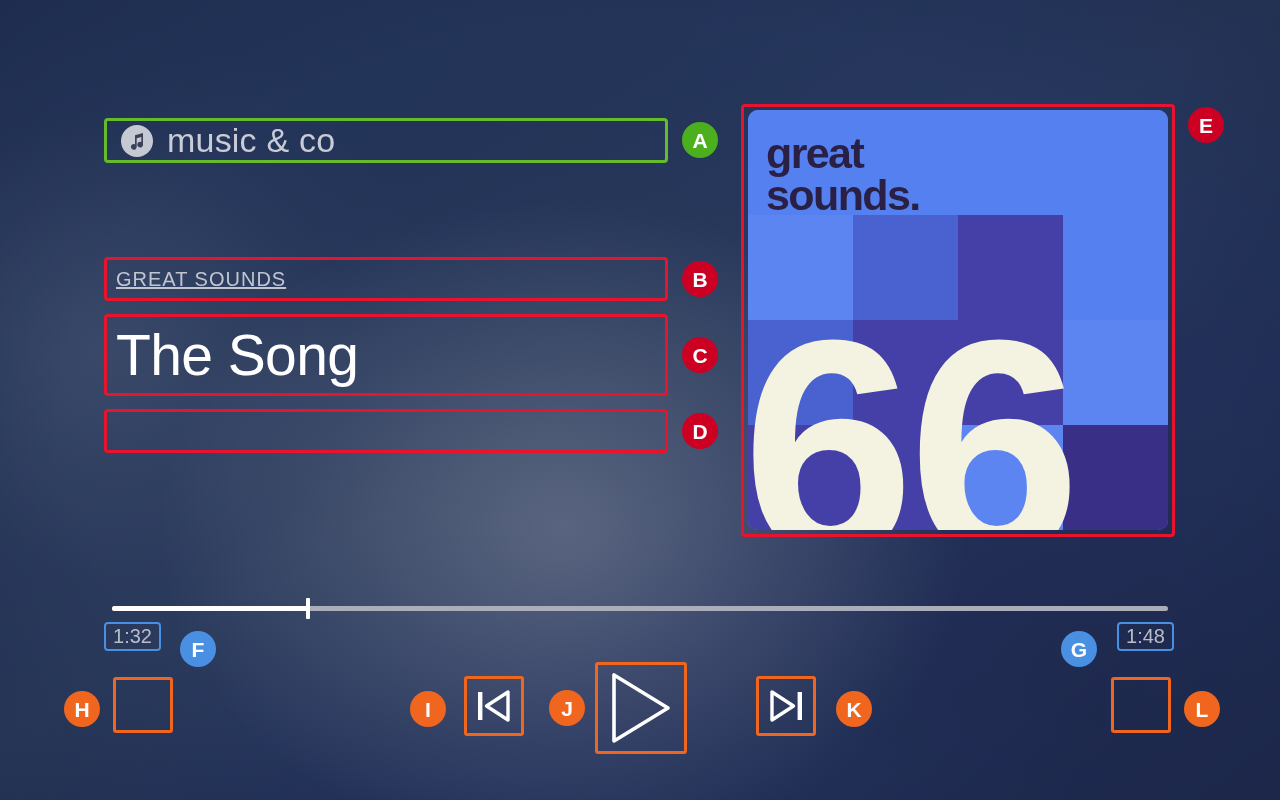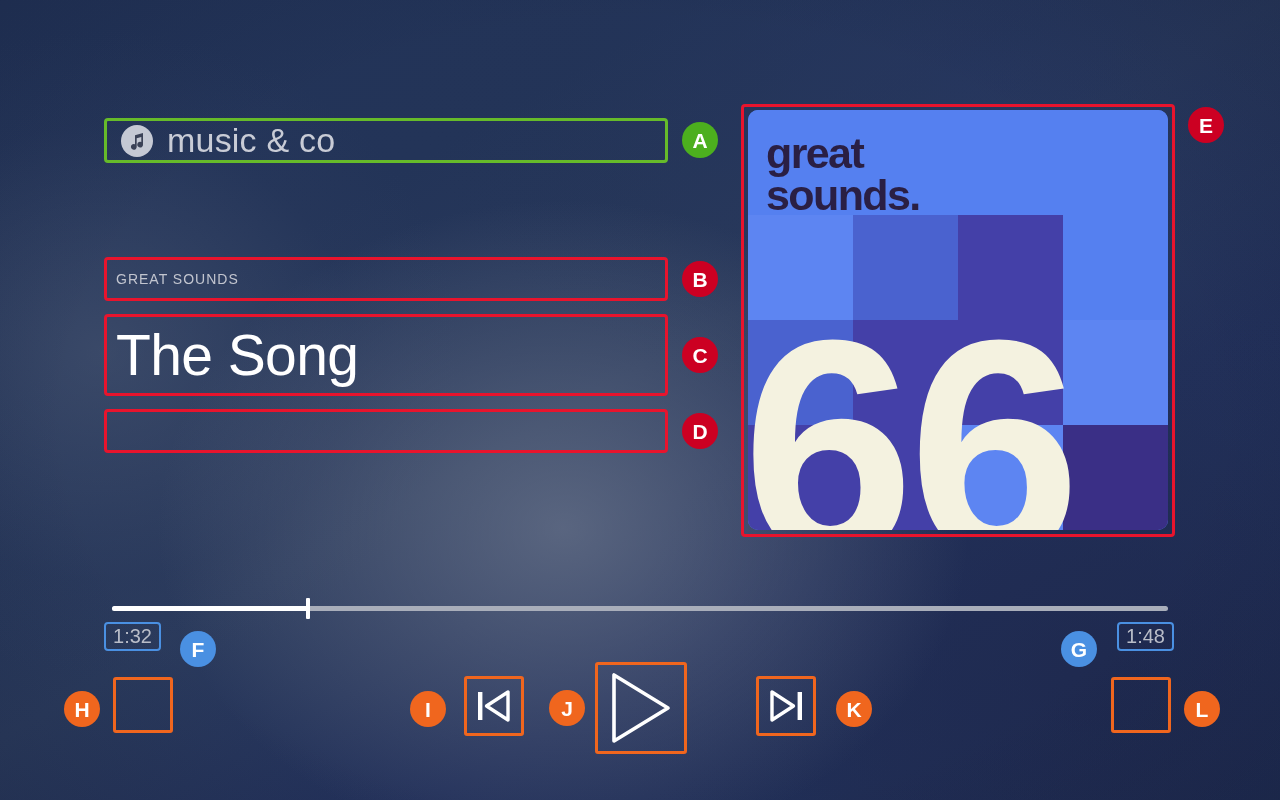--- a/index.html
+++ b/index.html
@@ -72,22 +72,23 @@
     font-weight: 400;
     letter-spacing: 0.2px;
     white-space: nowrap;
   }
 
   
   #album-label {
     position: absolute; left: 104px; top: 257px;
     width: 564px; height: 44px;
     display: flex; align-items: center; padding-left: 12px;
-    color: #c2c5cf; font-size: 14px; letter-spacing: 1.0px;
+    color: #c2c5cf; font-size: 20px; letter-spacing: 1.0px;
     white-space: nowrap;
+    text-decoration: underline;
   }
   #track-title {
     position: absolute; left: 104px; top: 314px;
     width: 564px; height: 82px;
     display: flex; align-items: center; padding-left: 12px;
     color: #ffffff; font-size: 57px; font-weight: 400;
     letter-spacing: -0.6px; white-space: nowrap;
   }
   #artist-name {
     position: absolute; left: 104px; top: 409px;

